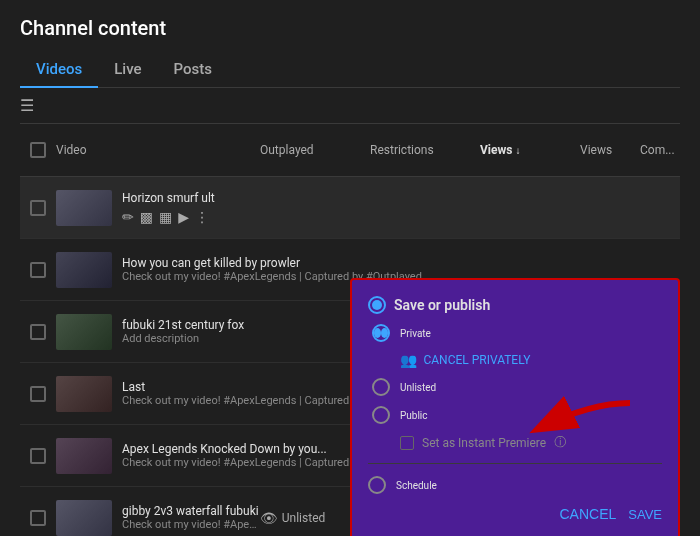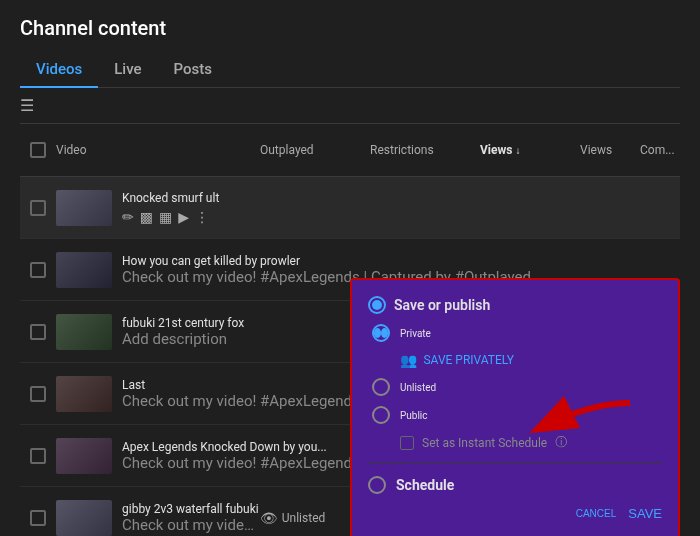--- a/index.html
+++ b/index.html
@@ -94,21 +94,21 @@
       flex-shrink: 0;
       margin-right: 10px;
     }
     .video-thumb.thumb1 { background: linear-gradient(135deg, #556, #334); }
     .video-thumb.thumb2 { background: linear-gradient(135deg, #445, #223); }
     .video-thumb.thumb3 { background: linear-gradient(135deg, #454, #232); }
     .video-thumb.thumb4 { background: linear-gradient(135deg, #544, #322); }
     .video-thumb.thumb5 { background: linear-gradient(135deg, #545, #323); }
     .video-info { flex: 1; min-width: 0; overflow: hidden; }
     .video-title { color: #e0e0e0; font-size: 12px; white-space: nowrap; overflow: hidden; text-overflow: ellipsis; }
-    .video-desc { color: #888; font-size: 15px; white-space: nowrap; overflow: hidden; text-overflow: ellipsis; }
+    .video-desc { color: #888; font-size: 11px; white-space: nowrap; overflow: hidden; text-overflow: ellipsis; }
     .video-actions { display: flex; gap: 6px; margin-top: 4px; }
     .action-icon { color: #aaa; cursor: pointer; font-size: 14px; }
     .checkbox {
       width: 16px; height: 16px;
       border: 2px solid #666;
       border-radius: 2px;
       display: inline-block;
     }
     
     .popup-overlay {
@@ -151,21 +151,21 @@
     .share-privately {
       display: flex; align-items: center; gap: 6px;
       color: #3ea6ff; font-size: 12px;
       padding-left: 28px;
       cursor: pointer;
     }
     .share-icon { font-size: 14px; color: #3ea6ff; }
     .divider { border: none; border-top: 1px solid #3a3a3a; margin: 12px 0; }
     .schedule-row { display: flex; align-items: center; gap: 10px; }
     .popup-footer { display: flex; justify-content: flex-end; gap: 12px; margin-top: 12px; }
-    .btn-cancel { color: #3ea6ff; background: transparent; border: none; cursor: pointer; font-size: 10px; font-weight: 500; }
+    .btn-cancel { color: #3ea6ff; background: transparent; border: none; cursor: pointer; font-size: 14px; font-weight: 500; }
     .btn-save { color: #3ea6ff; background: transparent; border: none; cursor: pointer; font-size: 13px; font-weight: 500; }
     .instant-premiere { display: flex; align-items: center; gap: 8px; padding-left: 28px; color: #888; font-size: 12px; }
     .small-checkbox { width: 14px; height: 14px; border: 1px solid #666; border-radius: 2px; display: inline-block; }
     .help-icon { color: #888; font-size: 12px; cursor: pointer; }
     
     .red-arrow {
       position: absolute;
       top: 270px;
       left: 490px;
       z-index: 200;
@@ -218,21 +218,21 @@
 
     <div class="table-body">
 
       <div class="table-row active-row">
         <div class="col-check">
             <span class="checkbox"></span>
           </div>
         <div class="col-video" style="display:flex;align-items:center;">
           <div class="video-thumb thumb1"></div>
           <div class="video-info">
-            <div class="video-title">Knocked smurf ult</div>
+            <div class="video-title">Horizon smurf ult</div>
             <div class="video-actions">
               <span class="action-icon">✏</span>
               <span class="action-icon">▩</span>
               <span class="action-icon">▦</span>
               <span class="action-icon">▶</span>
               <span class="action-icon">⋮</span>
             </div>
           </div>
         </div>
       </div>
@@ -327,45 +327,45 @@
 
         <div class="radio-item">
           <div class="radio-circle selected">
             <div style="width:10px;height:10px;border-radius:50%;background:#3ea6ff;"></div>
           </div>
           <span class="radio-label">Private</span>
         </div>
 
         <div class="share-privately">
           <span class="share-icon">👥</span>
-          <span>SAVE PRIVATELY</span>
+          <span>CANCEL PRIVATELY</span>
         </div>
 
         <div class="radio-item">
           <div class="radio-circle"></div>
           <span class="radio-label">Unlisted</span>
         </div>
 
         <div class="radio-item">
           <div class="radio-circle"></div>
           <span class="radio-label">Public</span>
         </div>
 
         <div class="instant-premiere">
           <span class="small-checkbox"></span>
-          <span>Set as Instant Schedule</span>
+          <span>Set as Instant Premiere</span>
           <span class="help-icon">ⓘ</span>
         </div>
       </div>
 
       <hr class="divider">
 
       <div class="schedule-row">
         <div class="radio-circle"></div>
-        <span style="font-size:14px;font-weight:700;color:#e0e0e0;">Schedule</span>
+        <span style="font-size:10px;font-weight:400;color:#e0e0e0;">Schedule</span>
       </div>
 
       <div class="popup-footer">
         <button class="btn-cancel">CANCEL</button>
         <button class="btn-save">SAVE</button>
       </div>
     </div>
 
     <div class="red-arrow">
       <svg width="130" height="60" viewBox="0 0 130 60">

